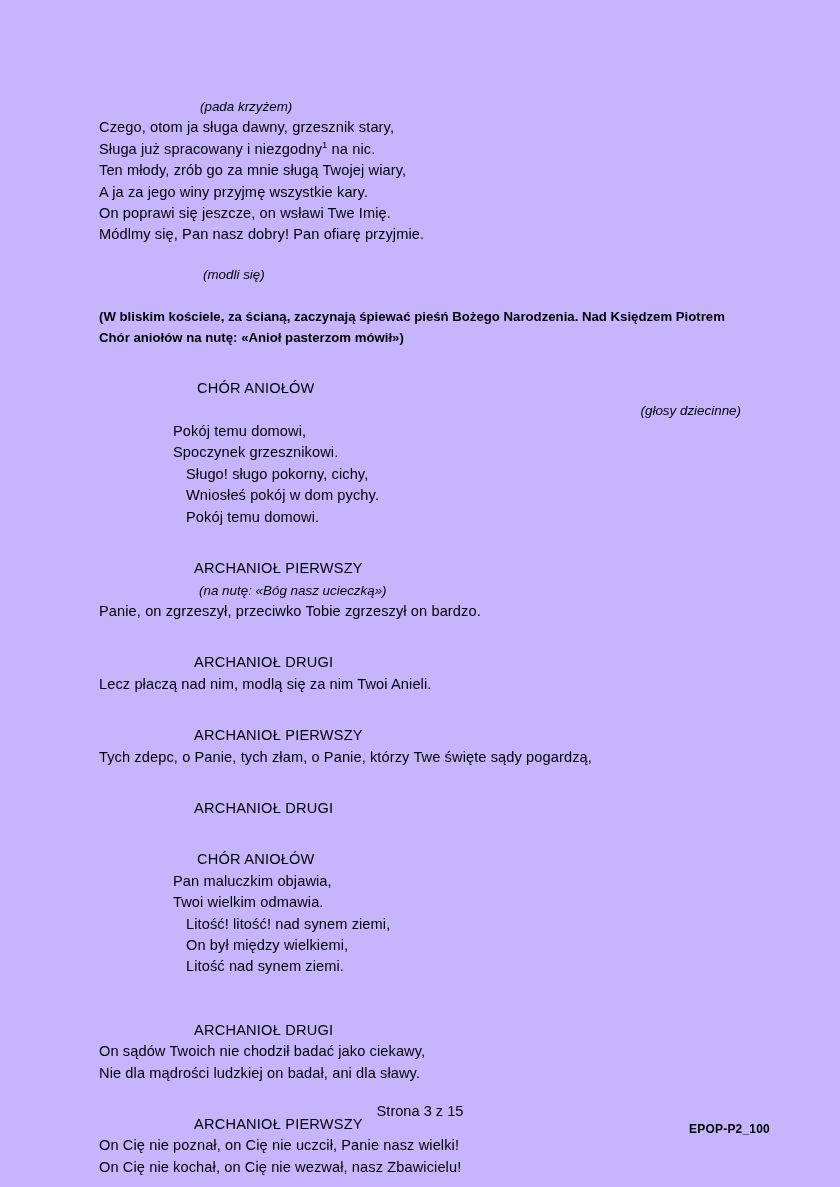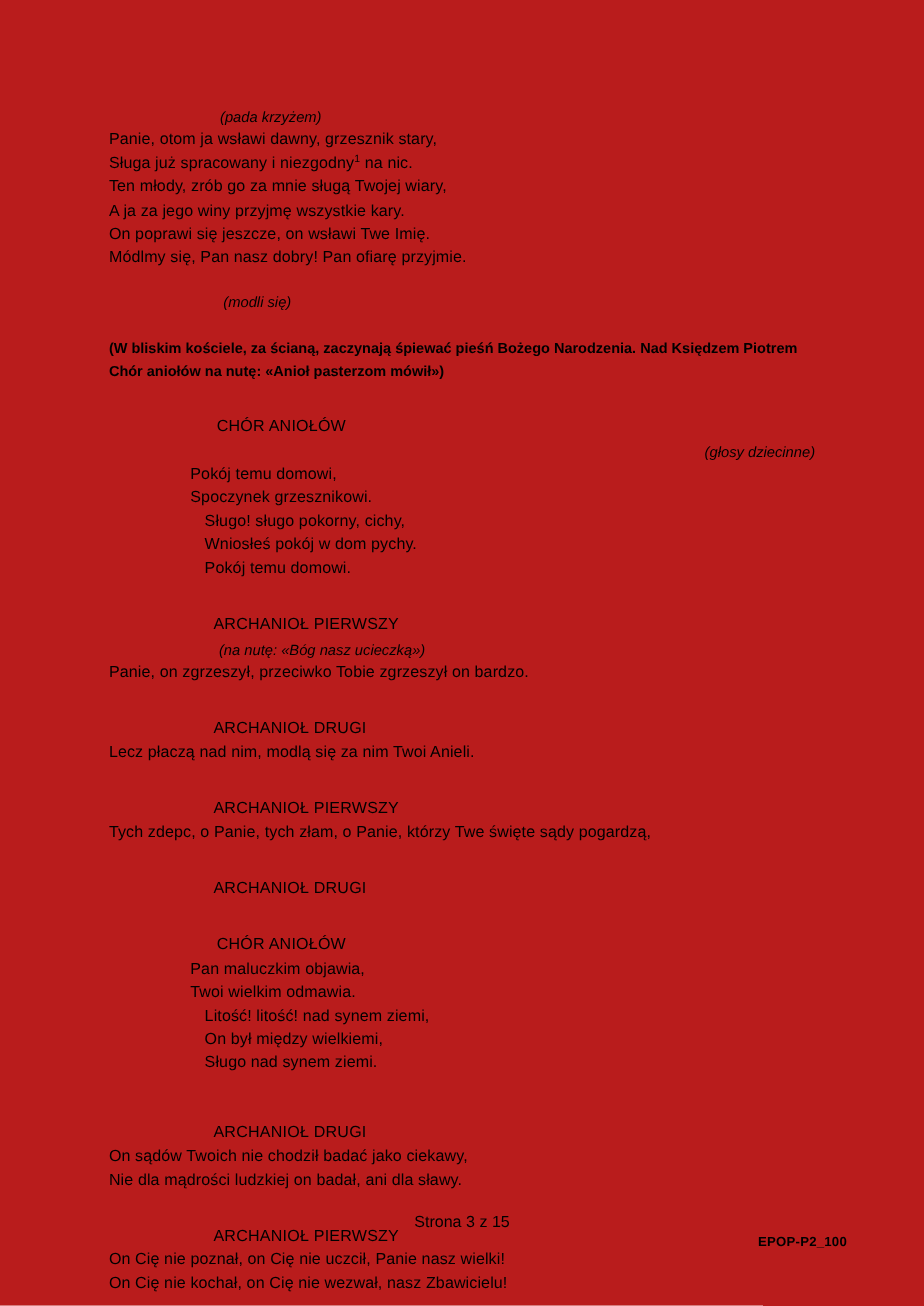--- a/index.html
+++ b/index.html
@@ -9,21 +9,21 @@
     background: #ffffff;
   }
   body {
     font-family: "Liberation Sans", sans-serif;
     color: #000000;
   }
   .page {
     position: relative;
     width: 840px;
     height: 1187px;
-    background: #b91c1c;
+    background: #c4b5fd;
     overflow: hidden;
     box-sizing: border-box;
   }
   .content {
     position: absolute;
     left: 99px;
     top: 96px;
     width: 642px;
   }
 
@@ -92,21 +92,21 @@
 </style>
 </head>
 <body>
 
 <div class="page">
 
   <div class="content">
 
     <div class="stage ind-pada">(pada krzyżem)</div>
 
-    <div class="line">Panie, otom ja wsławi dawny, grzesznik stary,</div>
+    <div class="line">Czego, otom ja sługa dawny, grzesznik stary,</div>
     <div class="line"><span>Sługa już spracowany i niezgodny</span><sup class="fn">1</sup><span> na nic.</span></div>
     <div class="line">Ten młody, zrób go za mnie sługą Twojej wiary,</div>
     <div class="line">A ja za jego winy przyjmę wszystkie kary.</div>
     <div class="line">On poprawi się jeszcze, on wsławi Twe Imię.</div>
     <div class="line">Módlmy się, Pan nasz dobry! Pan ofiarę przyjmie.</div>
 
     <div class="stage ind-modli">(modli się)</div>
 
     <div class="gap-md"></div>
 
@@ -142,21 +142,21 @@
 
     <div class="speaker ind-arch">ARCHANIOŁ DRUGI</div>
 
     <div class="gap-lg"></div>
 
     <div class="speaker ind-chor">CHÓR ANIOŁÓW</div>
     <div class="line ind-v1">Pan maluczkim objawia,</div>
     <div class="line ind-v1">Twoi wielkim odmawia.</div>
     <div class="line ind-v2">Litość! litość! nad synem ziemi,</div>
     <div class="line ind-v2">On był między wielkiemi,</div>
-    <div class="line ind-v2">Sługo nad synem ziemi.</div>
+    <div class="line ind-v2">Litość nad synem ziemi.</div>
 
     <div class="gap-xl"></div>
 
     <div class="speaker ind-arch">ARCHANIOŁ DRUGI</div>
     <div class="line">On sądów Twoich nie chodził badać jako ciekawy,</div>
     <div class="line">Nie dla mądrości ludzkiej on badał, ani dla sławy.</div>
 
     <div class="gap-lg"></div>
 
     <div class="speaker ind-arch">ARCHANIOŁ PIERWSZY</div>

